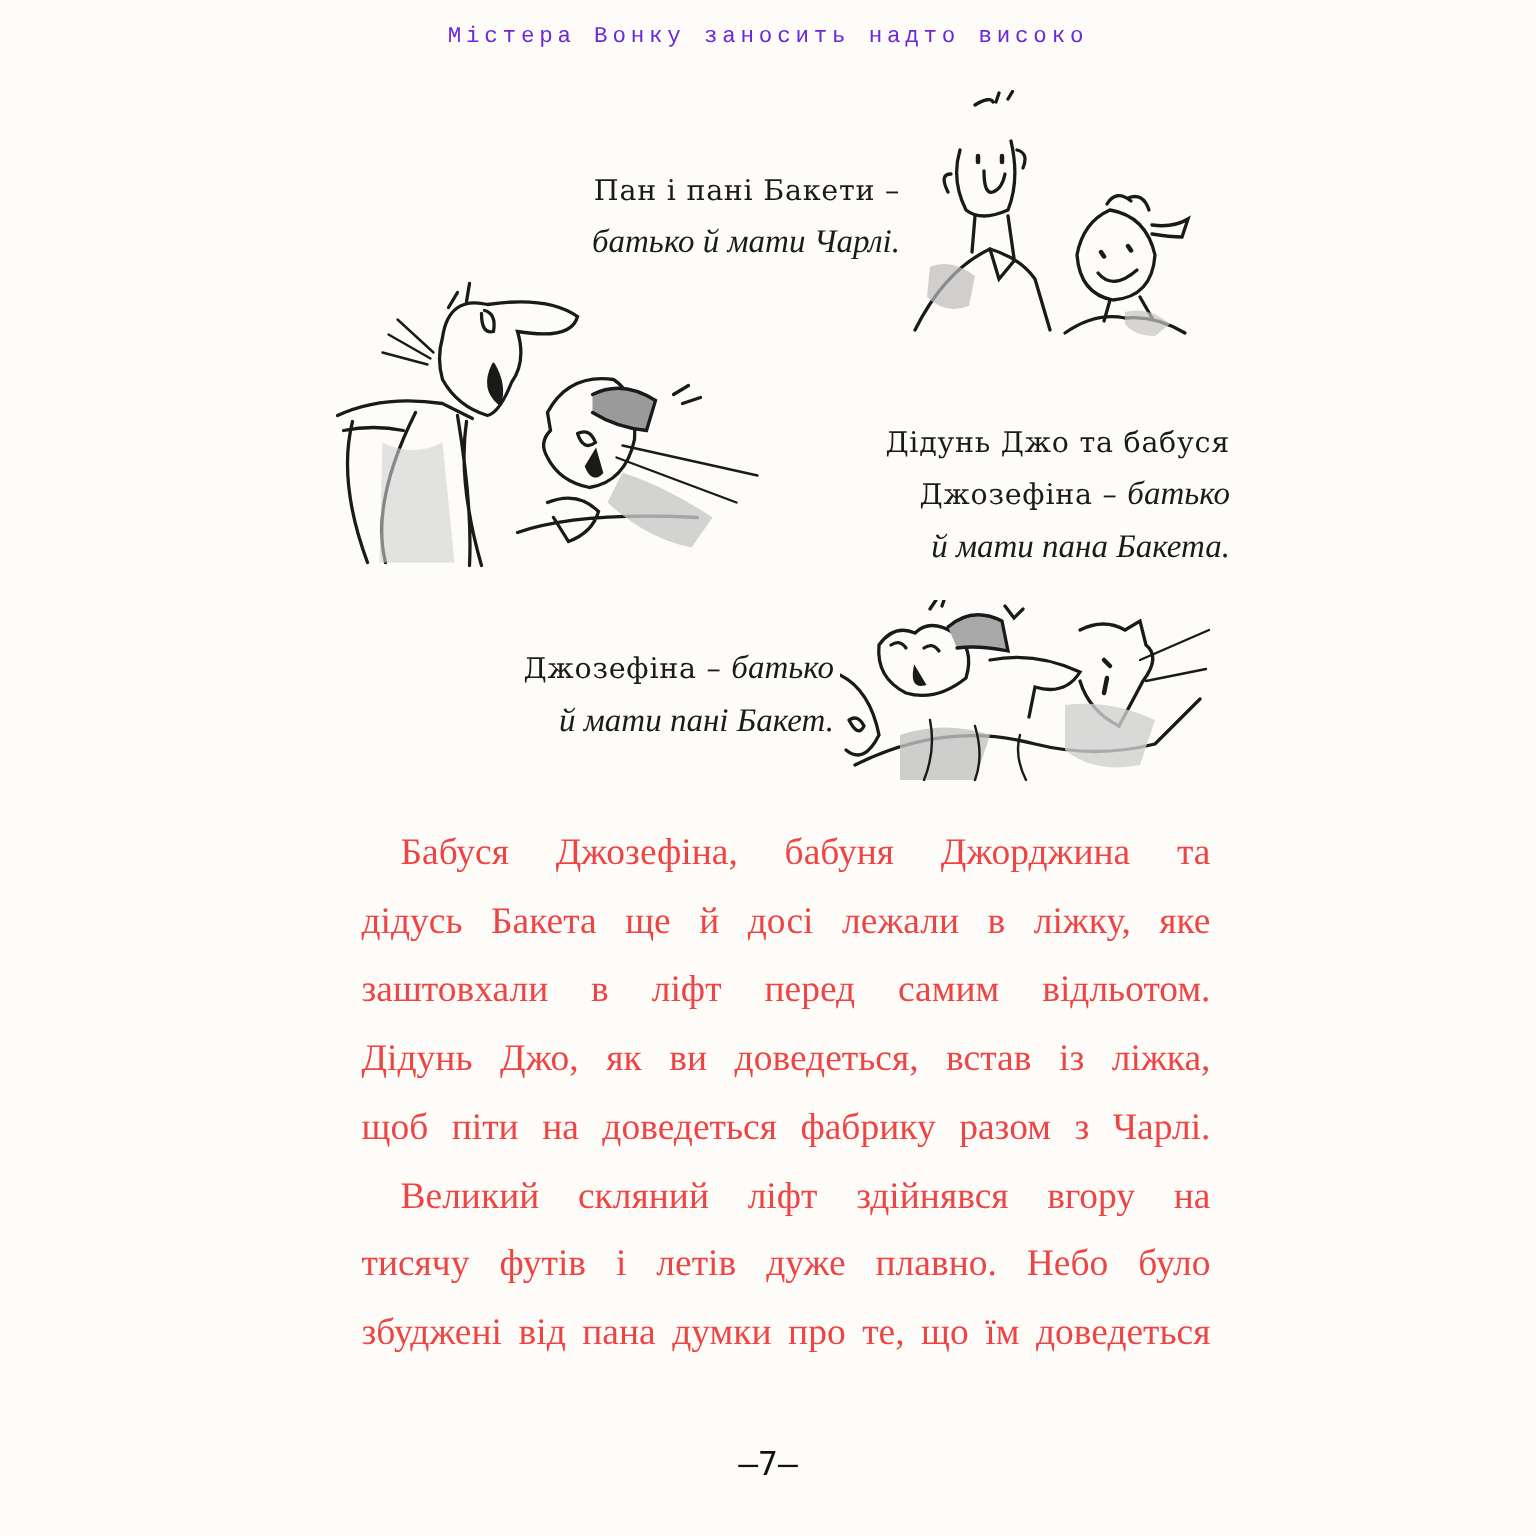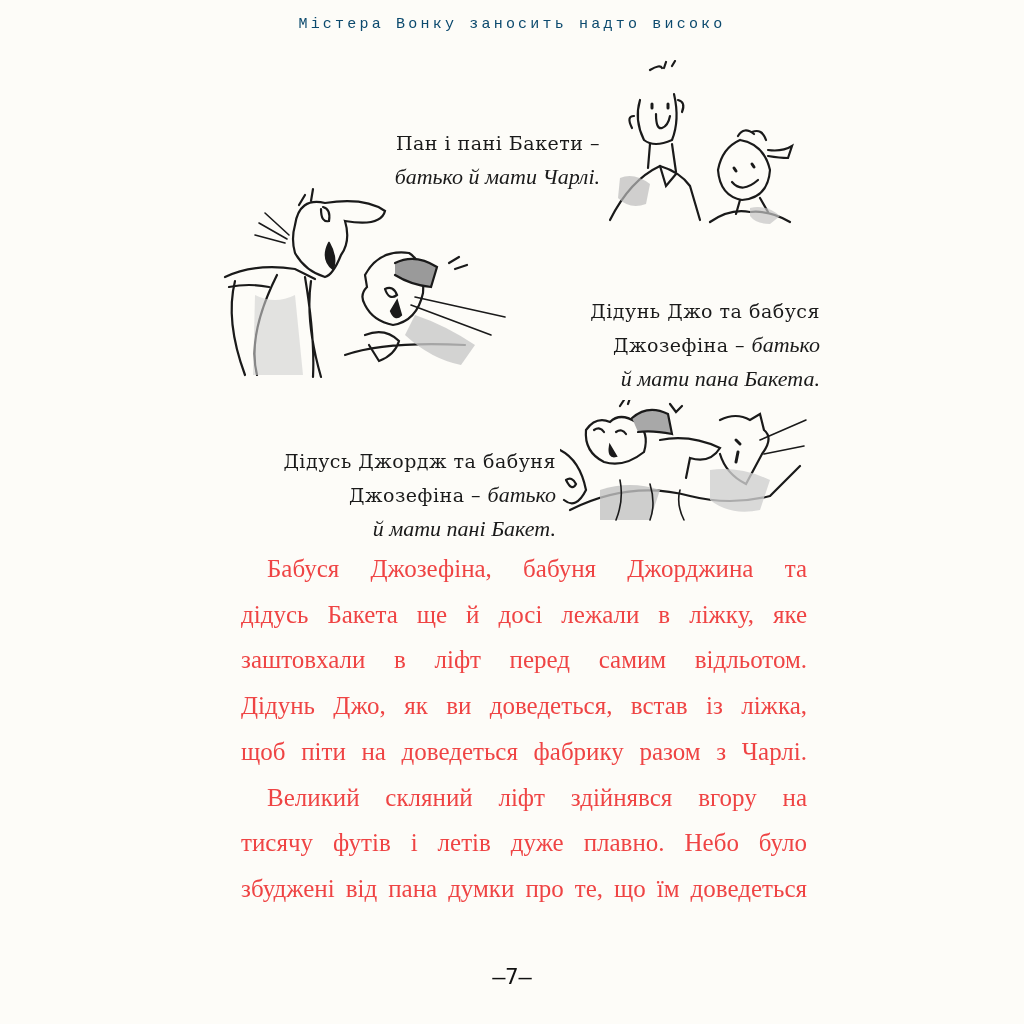--- a/index.html
+++ b/index.html
@@ -7,27 +7,26 @@
     width: 1024px; height: 1024px; overflow: hidden;
     background: #fdfcf8;
     position: relative;
     color: #1a1a1a;
     font-family: "Liberation Serif", "DejaVu Serif", serif;
   }
   .running-head {
     position: absolute; top: 16px; left: 0; width: 1024px;
     text-align: center;
     font-family: "Liberation Mono", "DejaVu Sans Mono", monospace;
-    font-size: 15px; letter-spacing: 3.2px; color: #0c4a6e;
+    font-size: 15px; letter-spacing: 3.2px; color: #6d28d9;
   }
   .caption {
     position: absolute;
     font-size: 21px; line-height: 34px;
     color: #1a1a1a;
-    margin-top: 16px;
   }
   .caption .quirky {
     font-family: "DejaVu Serif", serif;
     font-size: 19px;
     letter-spacing: 0.5px;
   }
   .caption .ital { font-style: italic; font-size: 22px; }
   .cap-1 { top: 110px; left: 300px; width: 300px; text-align: right; }
   .cap-2 { top: 278px; left: 520px; width: 300px; text-align: right; }
   .cap-3 { top: 428px; left: 200px; width: 356px; text-align: right; }
@@ -108,21 +107,20 @@
 
 <div class="caption cap-2">
   <div class="quirky">Дідунь Джо та бабуся</div>
   <div>
     <span class="quirky">Джозефіна – </span><span class="ital">батько</span>
   </div>
   <div class="ital">й мати пана Бакета.</div>
 </div>
 
 <div class="caption cap-3">
-  <div class="quirky">Дідусь Джордж та бабуня</div>
   <div>
     <span class="quirky">Джозефіна – </span><span class="ital">батько</span>
   </div>
   <div class="ital">й мати пані Бакет.</div>
 </div>
 
 <div class="illus illus-grandparents-2">
   <svg viewBox="0 0 250 125" fill="none" stroke="#1a1a1a" stroke-width="2.2" stroke-linecap="round">
     <path d="M0 50 q20 10 26 40 q-10 20 -22 10"></path>
     <path d="M6 80 q6 -4 10 4 q-4 8 -10 -4"></path>

